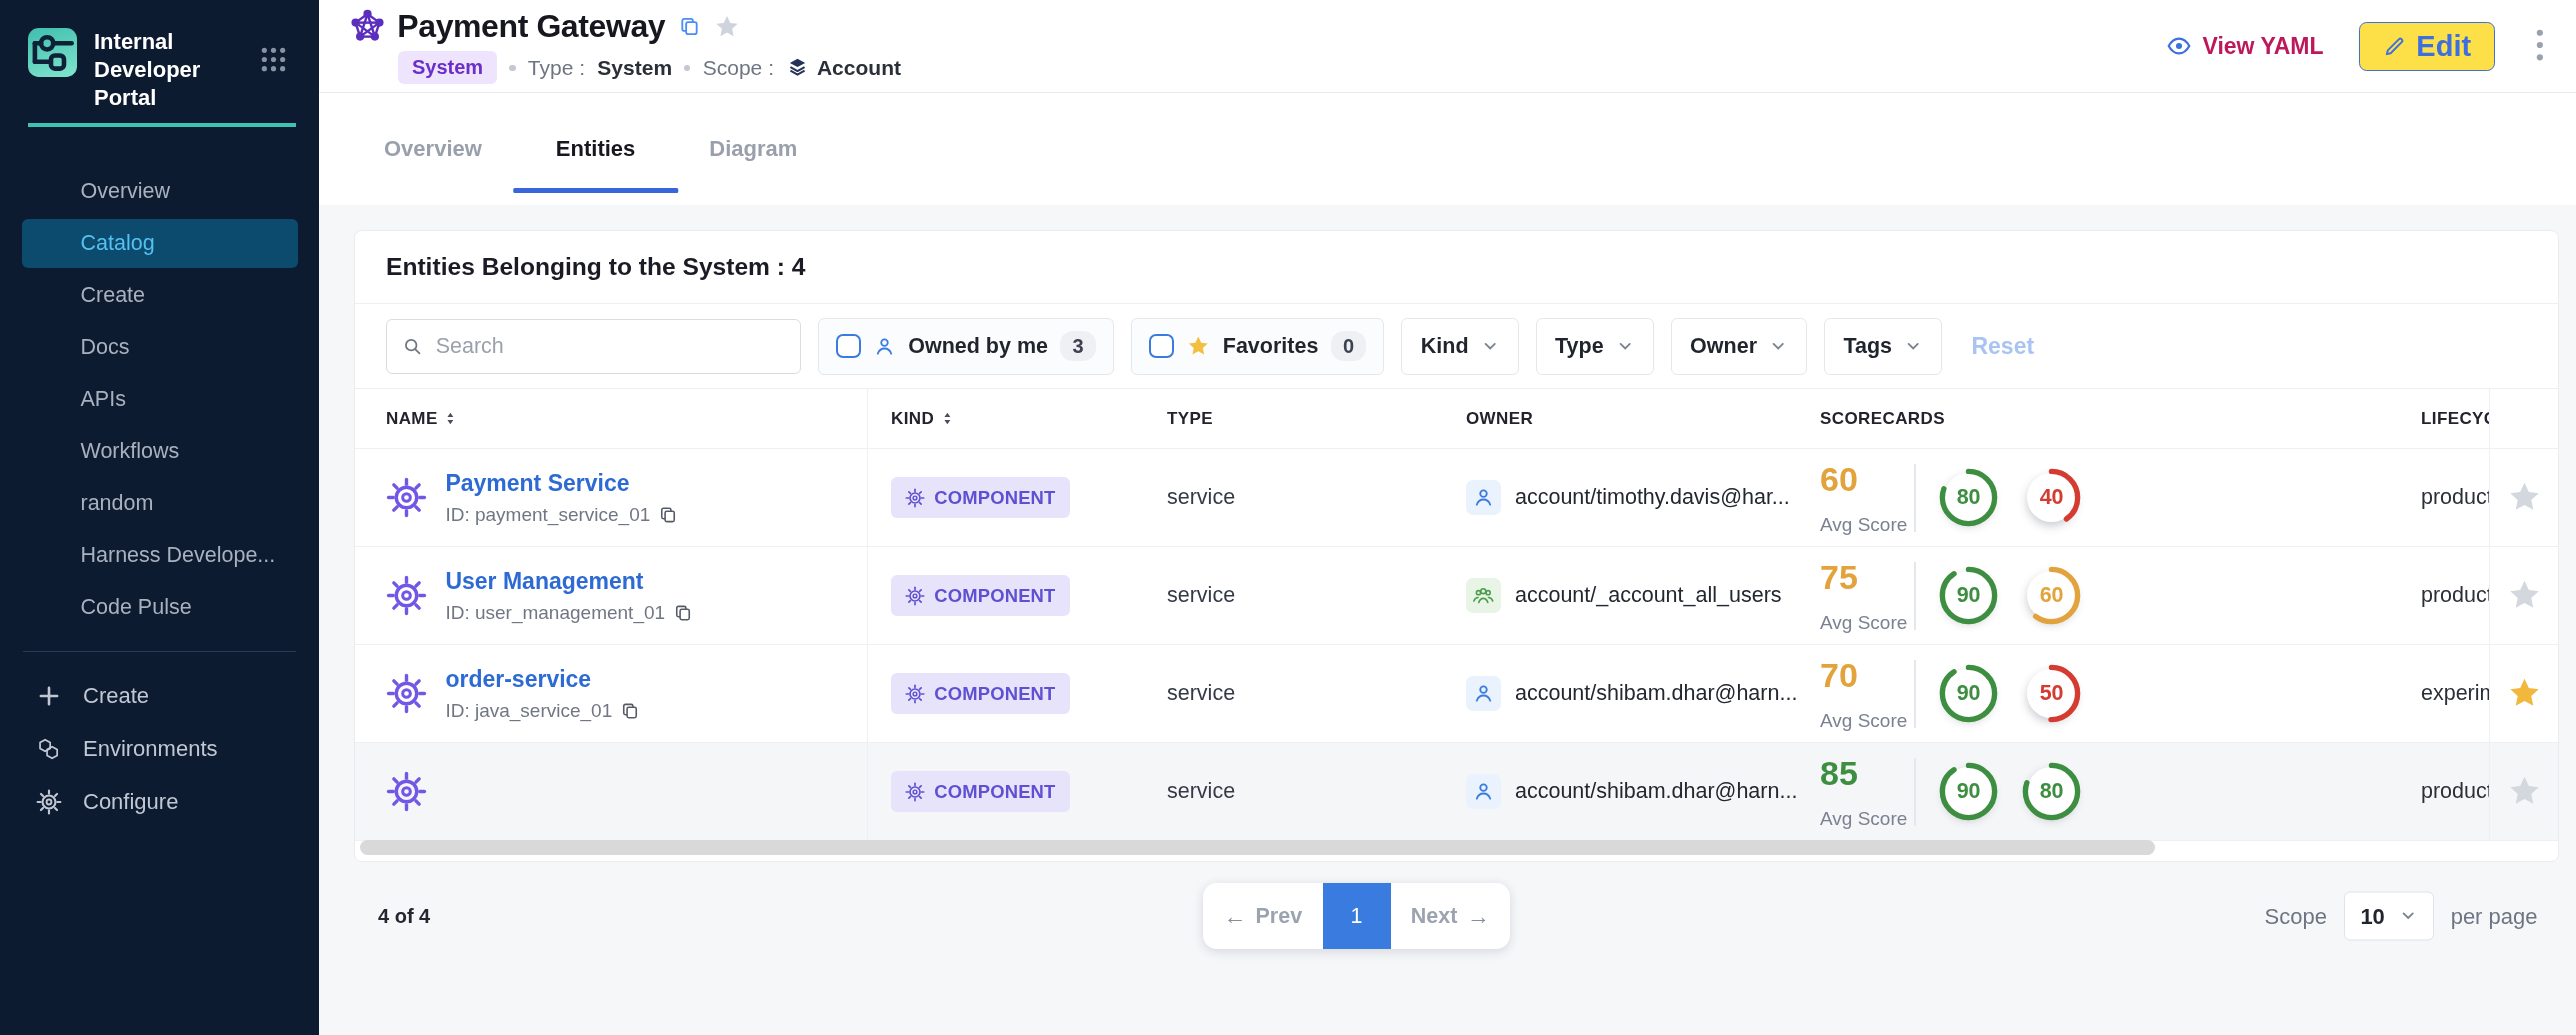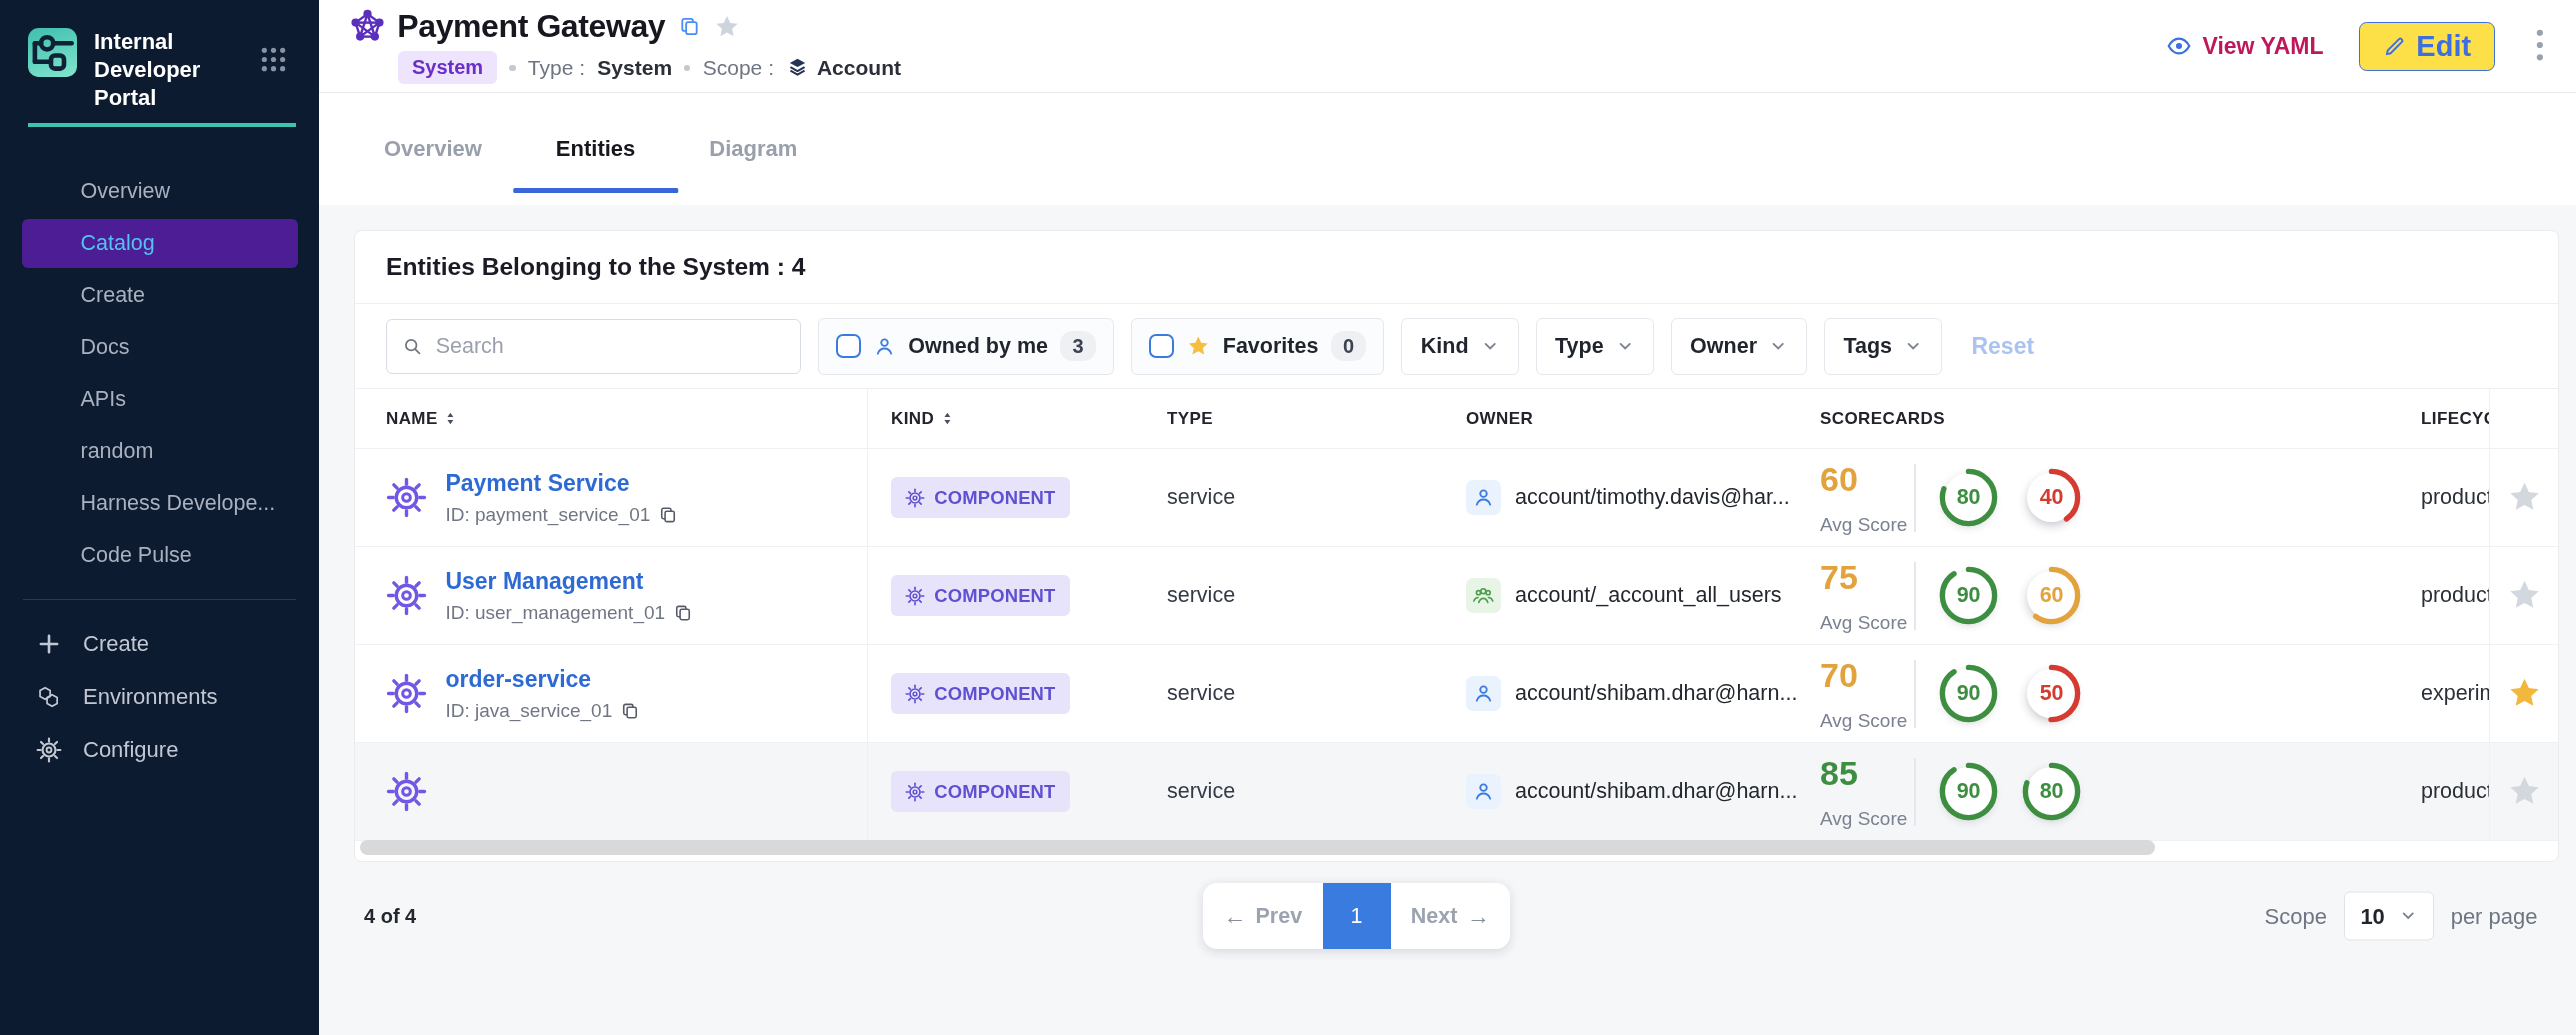--- a/index.html
+++ b/index.html
@@ -13,21 +13,21 @@
   .sidebar { width:319px; min-width:319px; height:100%; background:#0D1B30; position:relative; }
   .logo-row { display:flex; align-items:flex-start; padding:28px 14px 0 28px; }
   .logo-mark { width:49px; height:49px; border-radius:10.8px; flex:none;
     background:linear-gradient(160deg,#45C2B0 10%,#7FE3CD 95%); display:flex; align-items:center; justify-content:center; }
   .product-name { font-size:22px; font-weight:700; color:#fff; line-height:28px; margin-left:17px; width:163px; }
   .grid9 { margin-top:17px; margin-left:1.5px; cursor:pointer; }
   .teal-rule { height:3.8px; background:#3EC3B2; margin:10.8px 23px 0 28px; }
   .side-nav { margin-top:40px; }
   .nav-item { height:49px; margin:3.1px 21.5px; border-radius:6.1px; display:flex; align-items:center;
     padding-left:59px; font-size:21.5px; color:#A9B1BF; cursor:pointer; white-space:nowrap; }
-  .nav-item.active { background:#4c1d95; color:#54C1F0; }
+  .nav-item.active { background:#0c4a6e; color:#54C1F0; }
   .side-sep { height:0.8px; background:#2A3A52; margin:18.4px 23px; }
   .foot-item { display:flex; align-items:center; gap:20px; height:53px; padding-left:35px;
     font-size:22px; color:#C2C8D3; cursor:pointer; }
   .foot-item .ficon { width:28px; display:flex; justify-content:center; }
 
   
   .main { flex:1; display:flex; flex-direction:column; height:100%; min-width:0; }
   .top-header { height:93px; border-bottom:0.8px solid #E8EAEE; display:flex; align-items:center;
     padding:0 26px 0 31px; background:#fff; }
   .title-wrap { display:flex; flex-direction:column; gap:6.1px; }
@@ -96,21 +96,21 @@
   .vsep { width:1.5px; height:68px; background:#E4E7EB; margin:0 21.5px 0 3.1px; flex:none; }
   .gauge { width:63px; height:63px; position:relative; margin-right:20px; flex:none; }
   .gauge .disc { position:absolute; inset:7px; border-radius:50%; background:#fff; box-shadow:0 3.8px 9.2px rgba(35,45,65,.25); }
   .gauge svg { position:absolute; inset:0; }
   .gauge .gnum { position:absolute; inset:0; display:flex; align-items:center; justify-content:center; font-size:21.5px; font-weight:700; }
   .lifecycle { font-size:21.5px; color:#2B3038; white-space:nowrap; }
 
   .hscroll { position:absolute; left:4.6px; bottom:6.1px; width:1795px; height:15.4px; border-radius:7.7px; background:#D9D9D9; cursor:pointer; }
 
   .pagination { position:relative; height:108px; }
-  .pg-summary { position:absolute; left:10px; top:50%; transform:translateY(-50%); font-size:20px; font-weight:700; color:#23272F; }
+  .pg-summary { position:absolute; left:24px; top:50%; transform:translateY(-50%); font-size:20px; font-weight:700; color:#23272F; }
   .pager { position:absolute; left:849px; top:50%; transform:translateY(-50%); width:307px; height:66px; background:#fff;
     border-radius:14px; box-shadow:0 2.3px 10.8px rgba(25,35,55,.14); display:flex; align-items:stretch; overflow:hidden; }
   .pg-prev, .pg-next { flex:1; display:flex; align-items:center; justify-content:center; gap:9.2px;
     color:#9BA3AF; font-size:21.5px; font-weight:600; cursor:pointer; }
   .pg-arrow { color:#848D99; font-size:23px; }
   .pg-page { width:68px; background:#3A7BE0; color:#fff; display:flex; align-items:center; justify-content:center; font-size:21.5px; cursor:pointer; }
   .show-group { position:absolute; right:21.5px; top:50%; transform:translateY(-50%); display:flex; align-items:center; gap:17px; font-size:22px; color:#6E7582; }
   .size-select { display:flex; align-items:center; gap:14px; border:1.5px solid #DFE2E8; border-radius:6.1px;
     height:49px; padding:0 15.4px; background:#fff; color:#1F242D; font-weight:600; font-size:22px; cursor:pointer; }
 </style>
@@ -155,20 +155,23 @@
     <span>Catalog</span>
       </div>
       <div class="nav-item">
     <span>Create</span>
       </div>
       <div class="nav-item">
     <span>Docs</span>
       </div>
       <div class="nav-item">
     <span>APIs</span>
+      </div>
+      <div class="nav-item">
+    <span>Workflows</span>
       </div>
       <div class="nav-item">
     <span>random</span>
       </div>
       <div class="nav-item">
     <span>Harness Develope...</span>
       </div>
       <div class="nav-item">
     <span>Code Pulse</span>
       </div>

